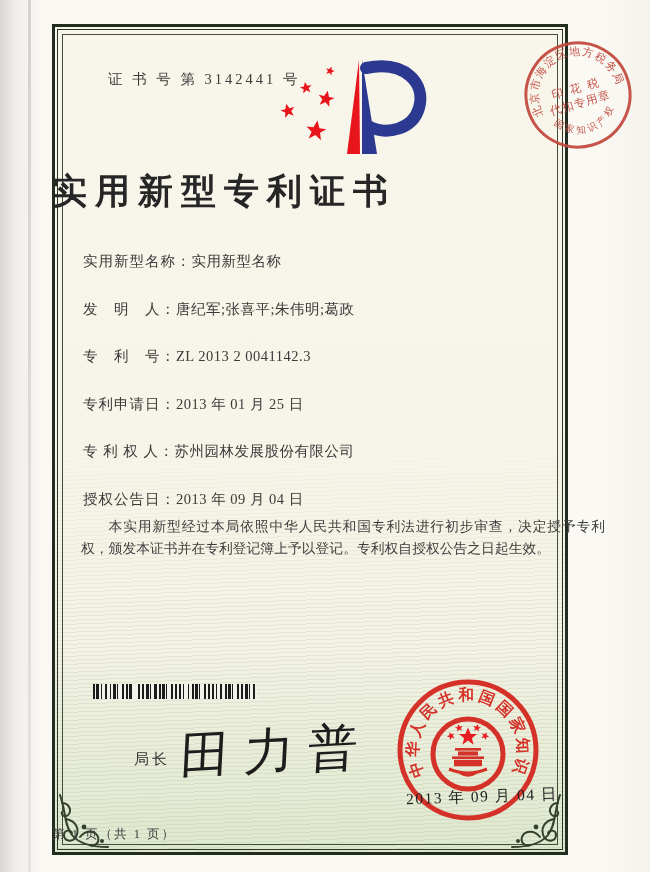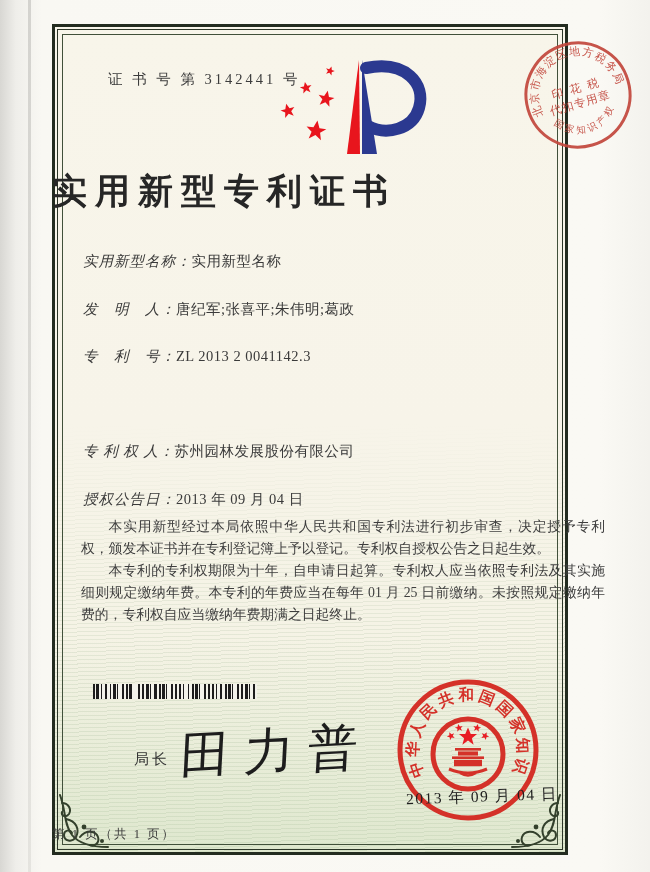--- a/index.html
+++ b/index.html
@@ -27,21 +27,21 @@
   .flourish.br{right:4px;bottom:4px;transform:scaleX(-1);}
   
   .cert-no{position:absolute;left:56px;top:46px;font-size:14.5px;letter-spacing:3px;color:#3c3c3c;}
   .logo{position:absolute;left:214px;top:30px;width:172px;height:108px;}
   .tax-stamp{position:absolute;left:466px;top:11px;width:120px;height:120px;transform:rotate(-16deg);opacity:.92;z-index:5;}
   .title{position:absolute;left:0;top:144px;width:100%;text-align:left;
     font-size:35px;font-weight:700;letter-spacing:8px;color:#262626;}
   
   .field{position:absolute;left:31px;font-size:14.5px;color:#3a3a3a;letter-spacing:.5px;white-space:nowrap;}
   .f1{top:228px}.f2{top:276px}.f3{top:323px}.f4{top:371px}.f5{top:418px}.f6{top:466px}
-  .field .lbl{letter-spacing:1px;font-style:italic;}
+  .field .lbl{letter-spacing:1px;}
   
   .paras{position:absolute;left:29px;top:492px;width:524px;font-size:13.8px;line-height:22px;color:#3e3e3e;text-align:justify;}
   .paras p{margin:0;text-indent:2em;}
   
   .barcode{position:absolute;left:41px;top:660px;width:164px;height:15px;
     background:repeating-linear-gradient(90deg,
       #1c1c1c 0 1.5px,#f2f2ea 1.5px 3px,
       #1c1c1c 3px 6px,#f2f2ea 6px 7.5px,
       #1c1c1c 7.5px 8.5px,#f2f2ea 8.5px 12px,
       #1c1c1c 12px 14px,#f2f2ea 14px 16.5px);}
@@ -115,26 +115,26 @@
     </text>
     <text x="60" y="57" text-anchor="middle" font-size="11.5" fill="#c2473c" letter-spacing="2">印 花 税</text>
     <text x="60" y="72" text-anchor="middle" font-size="11.5" fill="#c2473c" letter-spacing="1">代扣专用章</text>
   </svg>
 
   <div class="title">实用新型专利证书</div>
 
   <div class="field f1"><span class="lbl">实用新型名称：</span><span>实用新型名称</span></div>
   <div class="field f2"><span class="lbl">发　明　人：</span><span>唐纪军;张喜平;朱伟明;葛政</span></div>
   <div class="field f3"><span class="lbl">专　利　号：</span><span>ZL 2013 2 0041142.3</span></div>
+  <div class="field f4"><span class="lbl">专利申请日：</span><span>2013 年 01 月 25 日</span></div>
   <div class="field f5"><span class="lbl">专 利 权 人：</span><span>苏州园林发展股份有限公司</span></div>
   <div class="field f6"><span class="lbl">授权公告日：</span><span>2013 年 09 月 04 日</span></div>
 
   <div class="paras">
     <p>本实用新型经过本局依照中华人民共和国专利法进行初步审查，决定授予专利权，颁发本证书并在专利登记簿上予以登记。专利权自授权公告之日起生效。</p>
-    <p>本专利的专利权期限为十年，自申请日起算。专利权人应当依照专利法及其实施细则规定缴纳年费。本专利的年费应当在每年 01 月 25 日前缴纳。未按照规定缴纳年费的，专利权自应当缴纳年费期满之日起终止。</p>
   </div>
 
   <div class="barcode"></div>
 
   <div class="signer-label">局长</div>
   <div class="signature">田力普</div>
 
   <svg class="seal" viewBox="0 0 164 164">
     <circle cx="82" cy="82" r="68" fill="none" stroke="#d42a22" stroke-width="5"></circle>
     <path id="sealArc" d="M38.7,107 A50,50 0 1,1 125.3,107" fill="none"></path>

